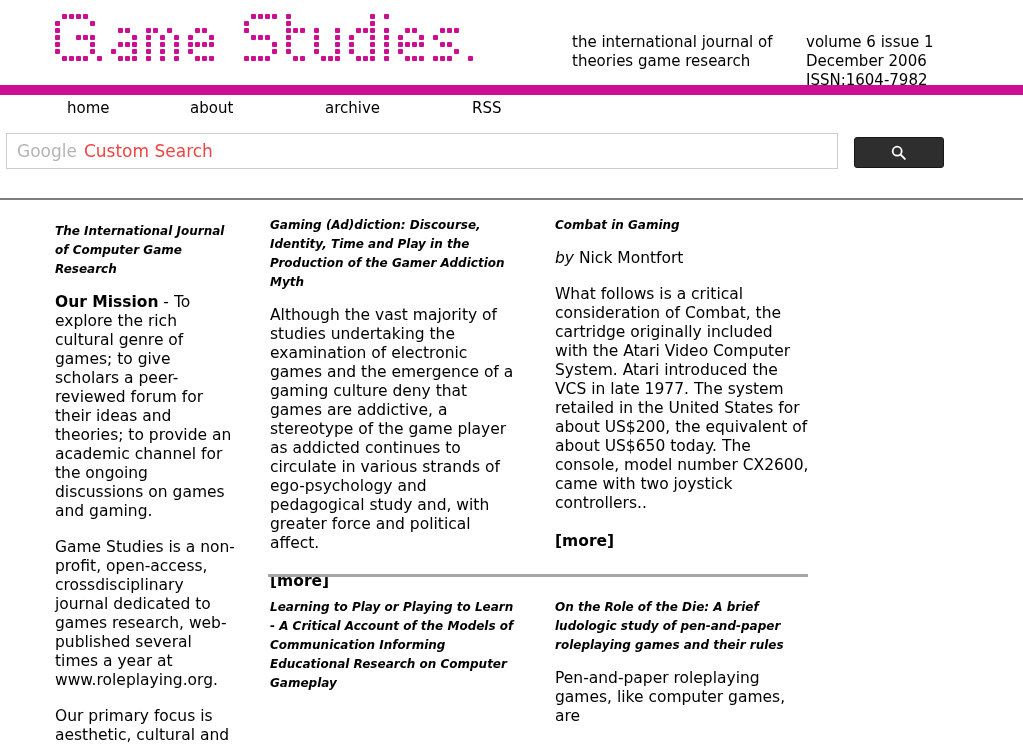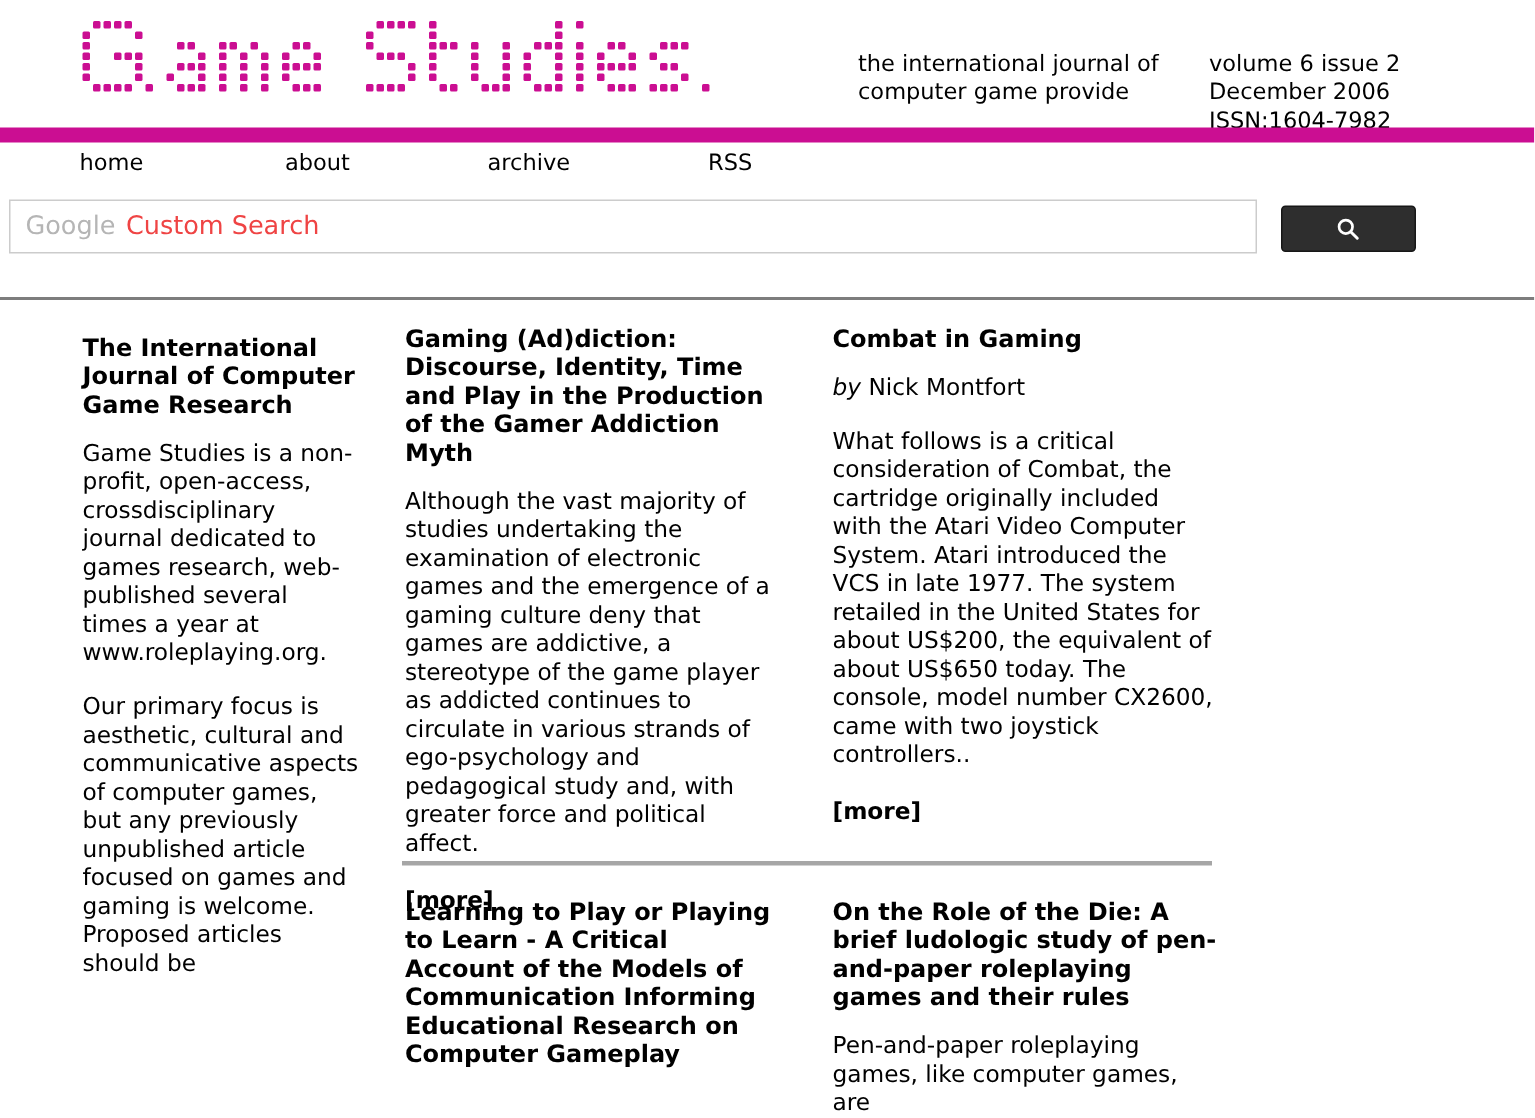--- a/index.html
+++ b/index.html
@@ -39,21 +39,21 @@
     width: 1023px; height: 10px;
   }
 
   .nav {
     position: absolute;
     left: 0; top: 99px;
     width: 1023px; height: 20px;
     font-size: 15px;
   }
   .nav a { position: absolute; top: 0; color: #000; text-decoration: none; cursor: pointer; }
-  .nav a:nth-child(1) { left: 53px; }
+  .nav a:nth-child(1) { left: 67px; }
   .nav a:nth-child(2) { left: 190px; }
   .nav a:nth-child(3) { left: 325px; }
   .nav a:nth-child(4) { left: 472px; }
 
   
   .search-box {
     position: absolute;
     left: 6px; top: 133px;
     width: 832px; height: 36px;
     border: 1px solid #ccc;
@@ -88,22 +88,22 @@
 
   
   .col { position: absolute; font-size: 15.5px; line-height: 19px; }
   #col-left   { left: 55px;  top: 222px; width: 184px; }
   #col-mid1   { left: 270px; top: 216px; width: 250px; }
   #col-right1 { left: 555px; top: 216px; width: 254px; }
   #col-mid2   { left: 270px; top: 598px; width: 252px; }
   #col-right2 { left: 555px; top: 598px; width: 256px; }
 
   .col h2, .col h3 {
-    font-size: 16px; line-height: 19px;
-    font-weight: bold; margin: 0 0 14px 0;
+    font-size: 12px; line-height: 19px;
+    font-weight: bold; margin: 0 0 14px 0; font-style: italic;
   }
   .col p { margin: 0 0 17px 0; }
   .byline { margin: 0 0 15px 0; }
   .byline em { font-style: italic; }
   .more-link {
     font-weight: bold; color: #000;
     text-decoration: none; cursor: pointer;
     display: inline-block; margin-top: 2px;
   }
 
@@ -254,25 +254,25 @@
       <div class="logo-dot" style="left: 392px; top: 28px; width: 5px; height: 5px; border-radius: 1px; background: rgb(203, 14, 146);"></div>
       <div class="logo-dot" style="left: 399px; top: 35px; width: 5px; height: 5px; border-radius: 1px; background: rgb(203, 14, 146);"></div>
       <div class="logo-dot" style="left: 378px; top: 42px; width: 5px; height: 5px; border-radius: 1px; background: rgb(203, 14, 146);"></div>
       <div class="logo-dot" style="left: 385px; top: 42px; width: 5px; height: 5px; border-radius: 1px; background: rgb(203, 14, 146);"></div>
       <div class="logo-dot" style="left: 392px; top: 42px; width: 5px; height: 5px; border-radius: 1px; background: rgb(203, 14, 146);"></div>
       <div class="logo-dot" style="left: 413px; top: 42px; width: 5px; height: 5px; border-radius: 1px; background: rgb(203, 14, 146);"></div>
     </div>
 
   <div class="tagline">
     <div>the international journal of</div>
-    <div>computer game provide</div>
+    <div>theories game research</div>
   </div>
 
   <div class="volume-block">
-    <div>volume 6 issue 2</div>
+    <div>volume 6 issue 1</div>
     <div>December 2006</div>
     <div>ISSN:1604-7982</div>
   </div>
 
   <div id="brand-bar" style="background: rgb(203, 14, 146);"></div>
 
   <nav class="nav">
     <a>home</a>
     <a>about</a>
     <a>archive</a>
@@ -290,20 +290,21 @@
         <circle cx="8" cy="8" r="5" fill="none" stroke="#ffffff" stroke-width="2"></circle>
         <line x1="11.8" y1="11.8" x2="16.5" y2="16.5" stroke="#ffffff" stroke-width="2.2" stroke-linecap="round"></line>
       </svg>
     </span>
   </button>
 
   <div class="header-divider"></div>
 
   <div class="col" id="col-left">
     <h2>The International Journal of Computer Game Research</h2>
+    <p><strong>Our Mission</strong><span> - To explore the rich cultural genre of games; to give scholars a peer-reviewed forum for their ideas and theories; to provide an academic channel for the ongoing discussions on games and gaming.</span></p>
     <p>Game Studies is a non-profit, open-access, crossdisciplinary journal dedicated to games research, web-published several times a year at www.roleplaying.org.</p>
     <p>Our primary focus is aesthetic, cultural and communicative aspects of computer games, but any previously unpublished article focused on games and gaming is welcome. Proposed articles should be</p>
   </div>
 
   <div class="col" id="col-mid1">
     <h3>Gaming (Ad)diction: Discourse, Identity, Time and Play in the Production of the Gamer Addiction Myth</h3>
     <p>Although the vast majority of studies undertaking the examination of electronic games and the emergence of a gaming culture deny that games are addictive, a stereotype of the game player as addicted continues to circulate in various strands of ego-psychology and pedagogical study and, with greater force and political affect.</p>
     <a class="more-link">[more]</a>
   </div>
 

